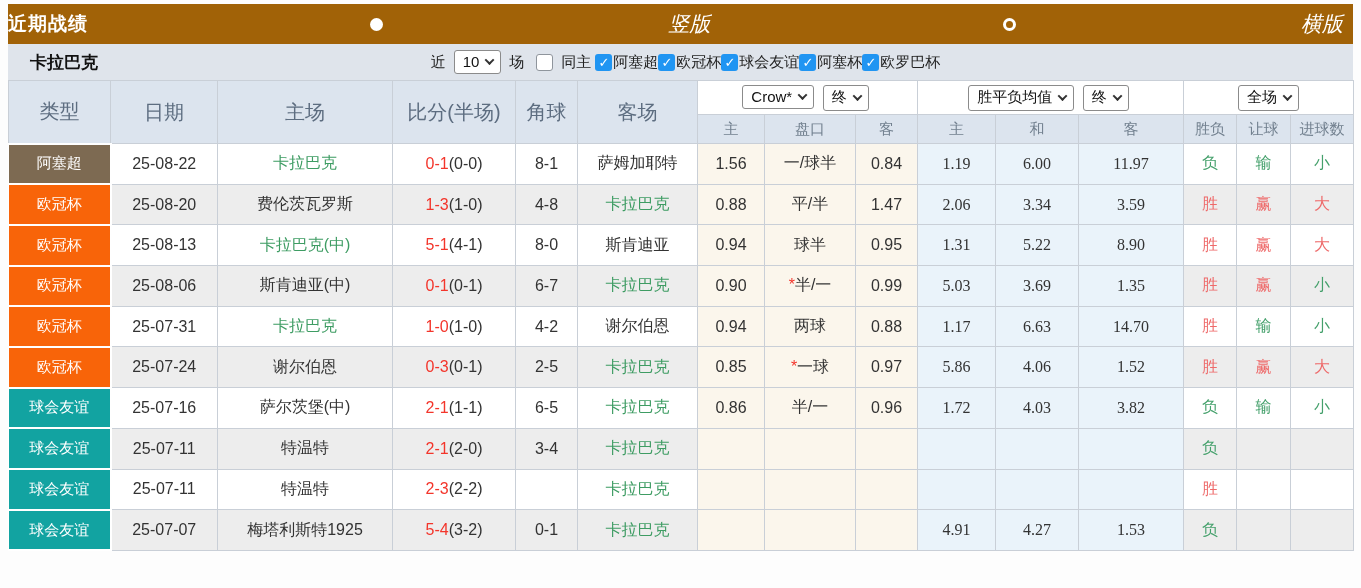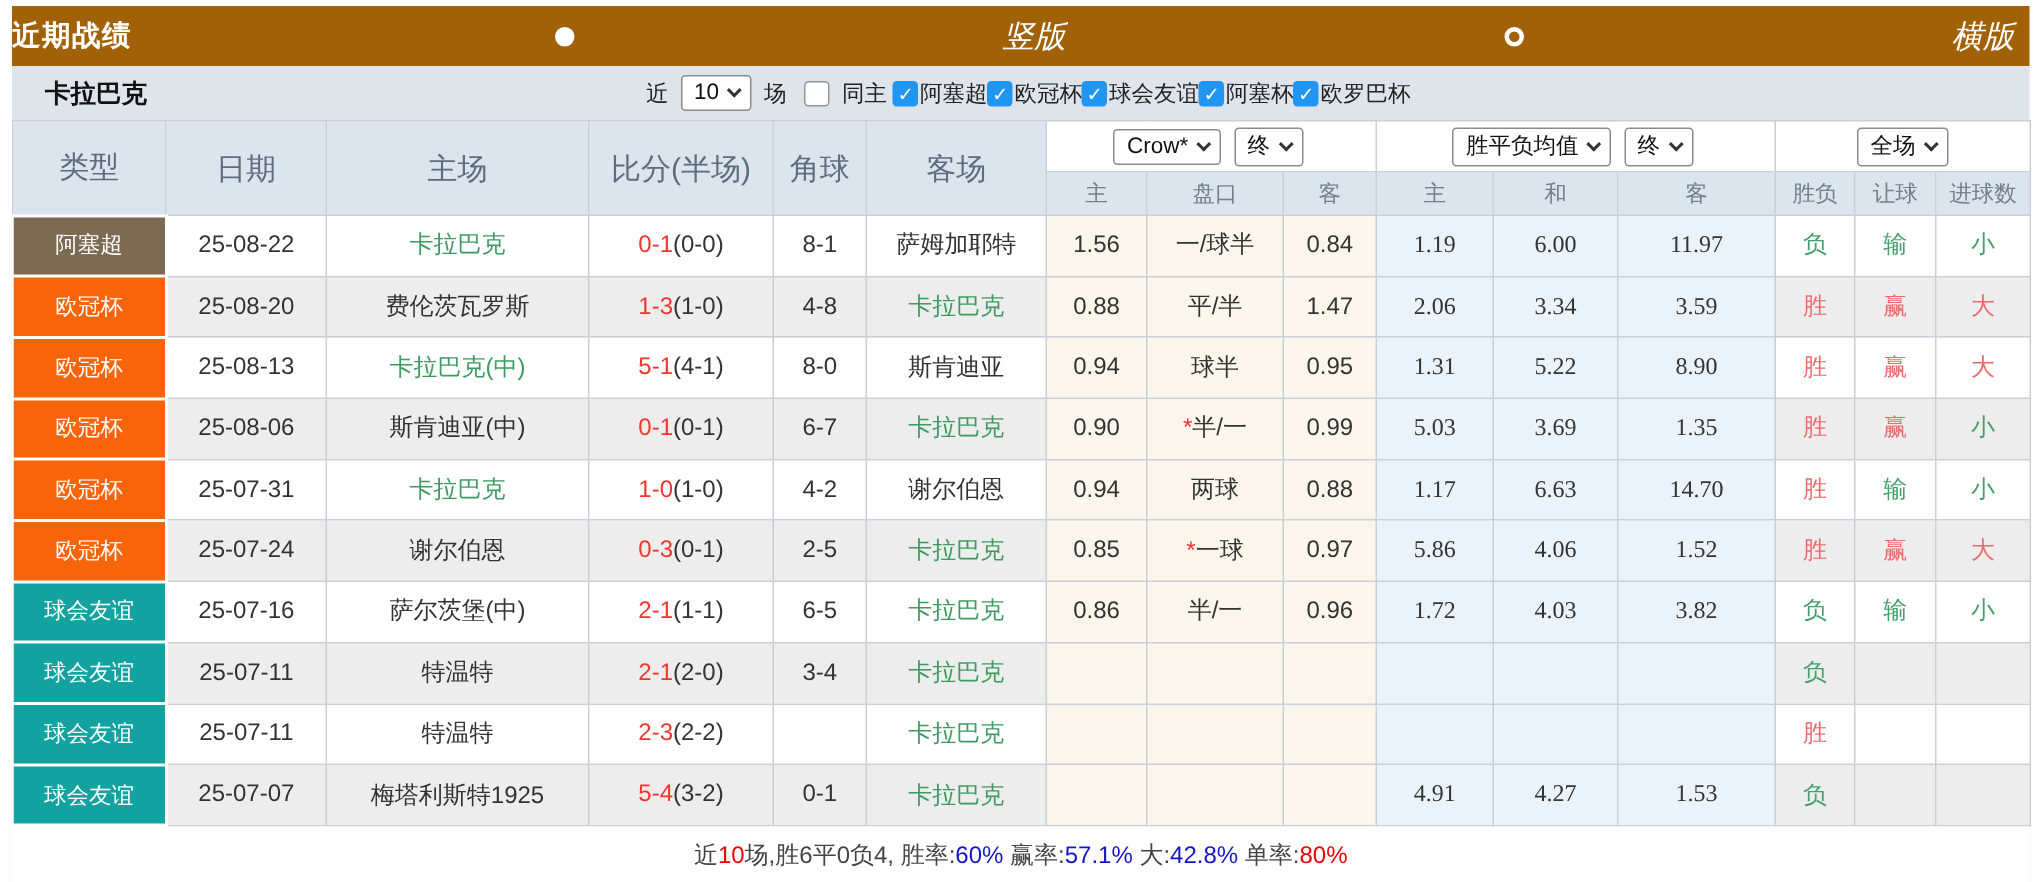--- a/index.html
+++ b/index.html
@@ -331,17 +331,14 @@
           <td class="lblue">4.91</td>
           <td class="lblue">4.27</td>
           <td class="lblue">1.53</td>
           <td class="res-green">负</td>
           <td></td>
           <td></td>
         </tr>
       </tbody>
   </table>
 
-  <div class="summary-bar">
-      <span id="summary-text"><span class="seg-dark">近</span><span class="seg-red">10</span><span class="seg-dark">场,胜6平0负4, 胜率:</span><span class="seg-blue">60%</span><span class="seg-dark"> 赢率:</span><span class="seg-blue">57.1%</span><span class="seg-dark"> 大:</span><span class="seg-blue">42.8%</span><span class="seg-dark"> 单率:</span><span class="seg-red">80%</span></span>
-    </div>
 
 </div>
 
 </body></html>

